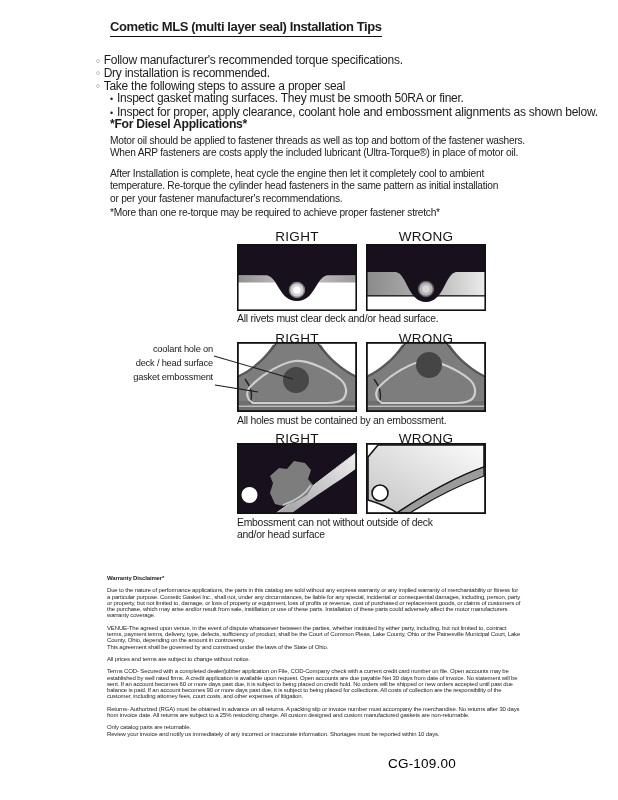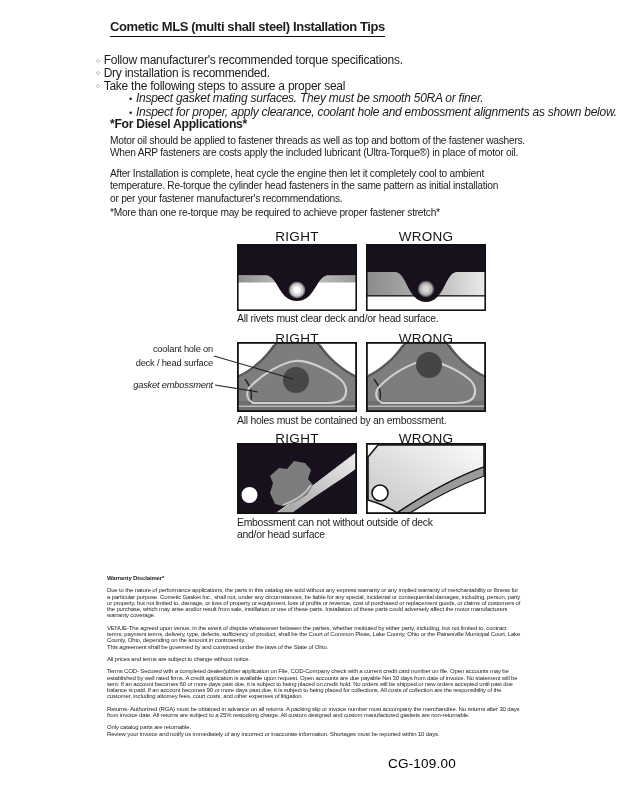--- a/index.html
+++ b/index.html
@@ -4,21 +4,21 @@
 <style>
   html,body{margin:0;padding:0;background:#ffffff;}
   .page{position:relative;width:618px;height:800px;background:var(--paper,#fff);
         font-family:"Liberation Sans","DejaVu Sans",sans-serif;color:var(--ink,#1c1c1c);overflow:hidden;}
 
   
   .title{position:absolute;left:110px;top:19px;font-size:13px;font-weight:bold;
          letter-spacing:-0.4px;border-bottom:1.6px solid #111;padding-bottom:2px;white-space:nowrap;}
   .tips{position:absolute;left:96px;top:54px;font-size:12px;line-height:12.3px;letter-spacing:-0.25px;white-space:nowrap;}
   .b1::before{content:"○";font-size:6.5px;margin-right:4px;vertical-align:1.5px;}
-  .b2{margin-left:33px;font-style:italic;}
+  .b2{margin-left:14px;}
   .b2::before{content:"•";font-size:9px;margin-right:4px;}
   .diesel-heading{position:absolute;left:110px;top:117px;font-size:12.2px;font-weight:bold;letter-spacing:-0.3px;}
   .body-para{position:absolute;left:110px;font-size:10.2px;line-height:12.4px;letter-spacing:-0.25px;white-space:pre-line;}
   .p1{top:135px;} .p2{top:168px;} .note{top:207px;white-space:nowrap;}
 
   
   .diagrams{position:absolute;left:0;top:228px;width:494px;height:330px;}
   .rw-label{position:absolute;width:120px;text-align:center;font-size:13.5px;letter-spacing:0.3px;color:#141414;}
   .dbox{position:absolute;width:120px;}
   .dbox svg{display:block;width:120px;}
@@ -35,21 +35,21 @@
   .legal .lh{font-weight:bold;margin:0 0 6px 0;}
   .legal p{margin:0 0 6px 0;white-space:pre-line;}
 
   .page-code{position:absolute;left:388px;top:756px;font-size:13.5px;letter-spacing:0.2px;color:#000000;}
 </style>
 </head>
 <body>
 
 <div class="page">
 
-  <div class="title">Cometic MLS (multi shall steel) Installation Tips</div>
+  <div class="title">Cometic MLS (multi layer seal) Installation Tips</div>
 
   <div class="tips">
     <div class="b1">Follow manufacturer's recommended torque specifications.</div>
     <div class="b1">Dry installation is recommended.</div>
     <div class="b1">Take the following steps to assure a proper seal</div>
     <div class="b2">Inspect gasket mating surfaces.  They must be smooth 50RA or finer.</div>
     <div class="b2">Inspect for proper, apply clearance, coolant hole and embossment alignments as shown below.</div>
   </div>
 
   <div class="diesel-heading">*For Diesel Applications*</div>
@@ -102,21 +102,21 @@
       </svg>
     </div>
 
     <div class="caption" style="top:85px;">All rivets must clear deck and/or head surface.</div>
 
     <div class="rw-label" style="left:237px;top:103px;">RIGHT</div>
     <div class="rw-label" style="left:366px;top:103px;">WRONG</div>
 
     <div class="ann" style="top:114px;">coolant hole on
 deck / head surface</div>
-    <div class="ann" style="top:150px;font-style:italic;">gasket embossment</div>
+    <div class="ann" style="top:142px;">gasket embossment</div>
 
     <div class="dbox" style="left:237px;top:114px;">
       <svg viewBox="0 0 120 70" width="120" height="70">
         <rect width="120" height="70" fill="#7d7d7d"></rect>
         <rect x="0" y="59" width="120" height="11" fill="#6f6f6f"></rect>
         <rect x="0" y="63.5" width="120" height="1.5" fill="#b9b9b9"></rect>
         <path d="M0 0 H40 C30 16 14 29 0 35 Z" fill="#ffffff" stroke="#1c1c1c" stroke-width="1.3"></path>
         <path d="M37 3 C28 17 13 29 2 34" fill="none" stroke="#5a5a5a" stroke-width="2"></path>
         <path d="M120 0 H80 C90 16 106 29 120 35 Z" fill="#ffffff" stroke="#1c1c1c" stroke-width="1.3"></path>
         <path d="M83 3 C92 17 107 29 118 34" fill="none" stroke="#5a5a5a" stroke-width="2"></path>

